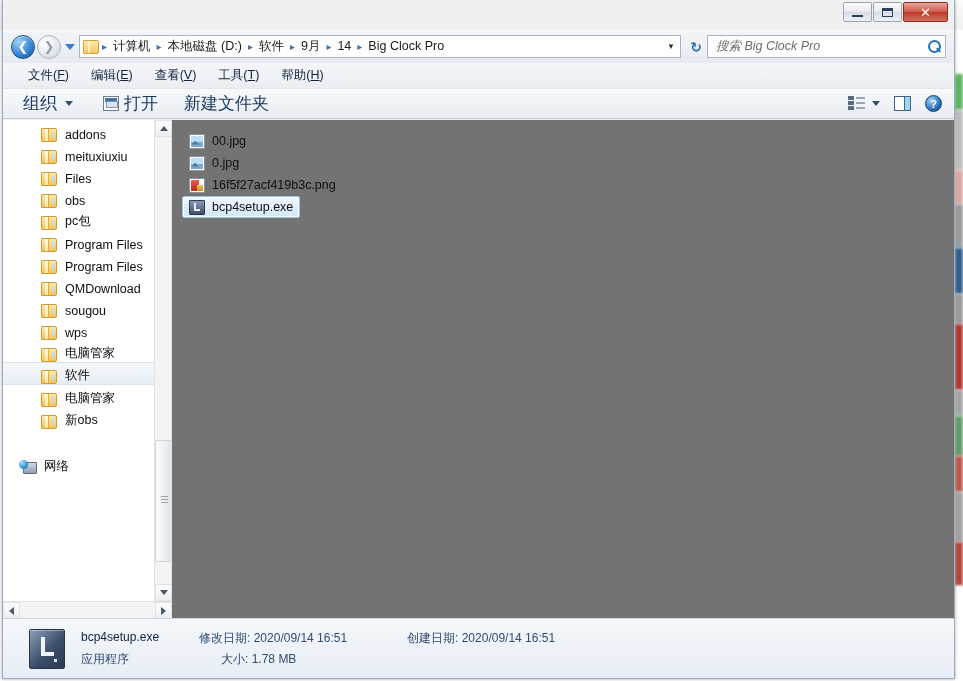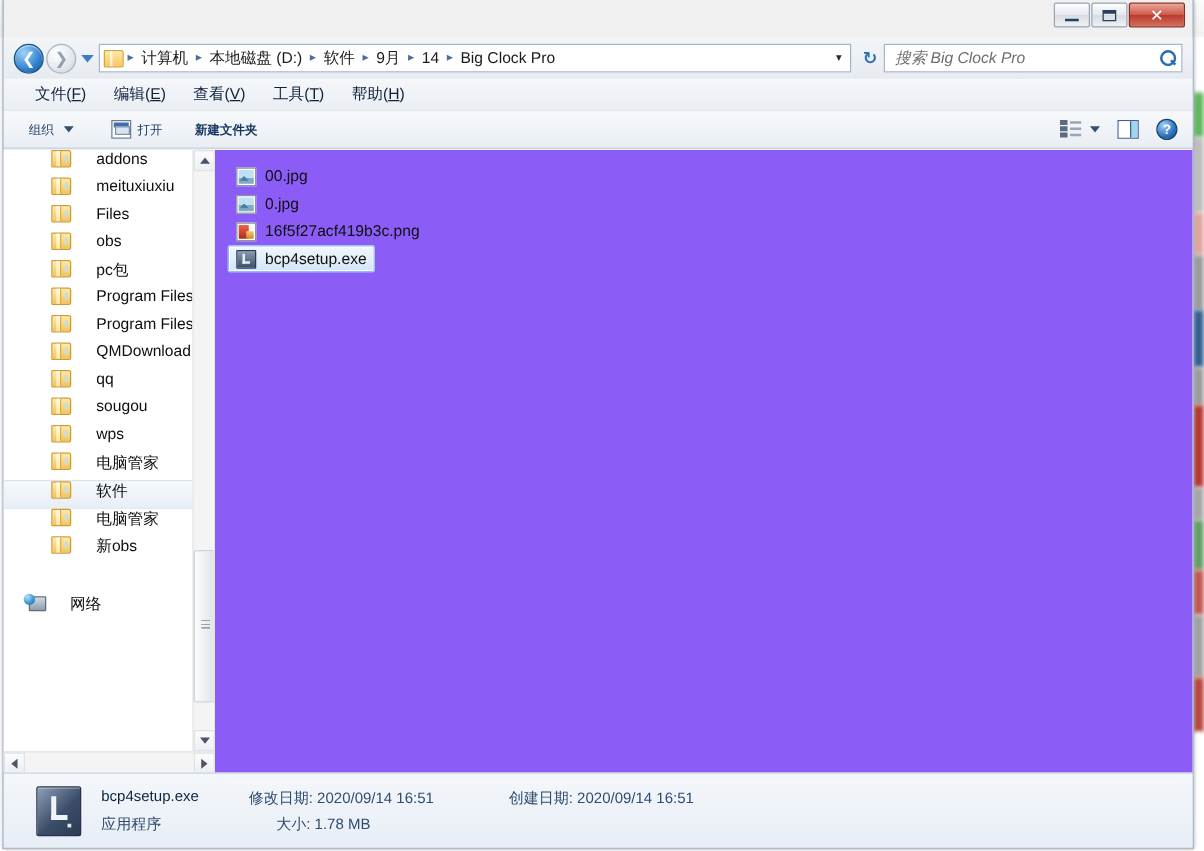--- a/index.html
+++ b/index.html
@@ -168,21 +168,21 @@
 
   
   #toolbar {
     position: absolute; left: 0; top: 89px; width: 951px; height: 30px;
     background: linear-gradient(#f7f9fb, #e9eef4);
     border-bottom: 1px solid #c3cedb;
     display: flex; align-items: center; padding: 0 6px 0 12px;
   }
   .tb-item {
     display: flex; align-items: center; gap: 5px;
-    padding: 3px 8px; color: #15365e; font-size: 10px; white-space: nowrap;
+    padding: 3px 8px; color: #15365e; font-size: 17px; white-space: nowrap;
   }
   .tb-caret {
     width: 0; height: 0; border-left: 4px solid transparent;
     border-right: 4px solid transparent; border-top: 5px solid #33506f;
     margin-left: 3px;
   }
   .icon-open {
     width: 16px; height: 15px; background: #fff;
     border: 1px solid #6c7f96; position: relative; flex: none;
   }
@@ -219,21 +219,21 @@
   #body-area {
     position: absolute; left: 0; top: 120px; width: 951px; height: 498px;
     display: flex; background: #fff;
   }
   #navpane {
     position: relative; width: 169px; flex: none; background: #fff;
     border-right: 1px solid #dfe6ee; overflow: hidden;
   }
   #nav-scroll { position: absolute; left: 0; top: 0; right: 17px; bottom: 17px; overflow: hidden; }
   .nav-item {
-    display: flex; align-items: flex-start; gap: 20px;
+    display: flex; align-items: flex-end; gap: 8px;
     height: 22px; padding-left: 38px; font-size: 12.5px; color: #0e0e0e;
     white-space: nowrap;
   }
   .nav-item.selected {
     background: linear-gradient(#f6f9fc, #e7eef6);
     border-top: 1px solid #d8e4ef; border-bottom: 1px solid #d8e4ef;
     height: 23px;
   }
   .nav-folder {
     width: 16px; height: 14px; flex: none; position: relative;
@@ -290,21 +290,21 @@
     background: repeating-linear-gradient(#9aa3ad 0 1px, transparent 1px 3px);
   }
   #nav-hscroll {
     position: absolute; left: 0; bottom: 0; width: 169px; height: 17px;
     background: #f4f4f4; border-top: 1px solid #e3e3e3; display: flex;
   }
   #nav-hscroll .track { flex: 1; }
 
   
   #filelist {
-    flex: 1; position: relative; background: #8b5cf6; padding: 10px 0 0 0;
+    flex: 1; position: relative; background: #737373; padding: 10px 0 0 0;
   }
   .file-row {
     display: flex; align-items: center; gap: 7px;
     height: 22px; margin-left: 10px; padding: 0 6px;
     width: max-content; max-width: 95%;
     font-size: 12.5px; color: #0f0f0f; white-space: nowrap;
     border: 1px solid transparent; border-radius: 2px;
   }
   .file-row.selected {
     background: linear-gradient(#f1f7fd, #d3e6f8);
@@ -472,21 +472,21 @@
 
   <div id="toolbar">
     <div class="tb-item">
       <span>组织</span>
       <span class="tb-caret"></span>
     </div>
     <div class="tb-item" style="margin-left:14px;">
       <span class="icon-open"></span>
       <span>打开</span>
     </div>
-    <div class="tb-item" style="margin-left:10px;font-weight:bold;">
+    <div class="tb-item" style="margin-left:10px;">
       <span>新建文件夹</span>
     </div>
 
     <div id="toolbar-right">
       <span class="icon-views">
         <b></b>
           <i></i>
           <b></b>
           <i></i>
           <b></b>
@@ -532,24 +532,20 @@
         <div class="nav-item">
             <span class="nav-folder"></span>
             <span>Program Files</span>
           </div>
         <div class="nav-item">
             <span class="nav-folder"></span>
             <span>QMDownload</span>
           </div>
         <div class="nav-item">
             <span class="nav-folder"></span>
-            <span>qq</span>
-          </div>
-        <div class="nav-item">
-            <span class="nav-folder"></span>
             <span>sougou</span>
           </div>
         <div class="nav-item">
             <span class="nav-folder"></span>
             <span>wps</span>
           </div>
         <div class="nav-item">
             <span class="nav-folder"></span>
             <span>电脑管家</span>
           </div>

